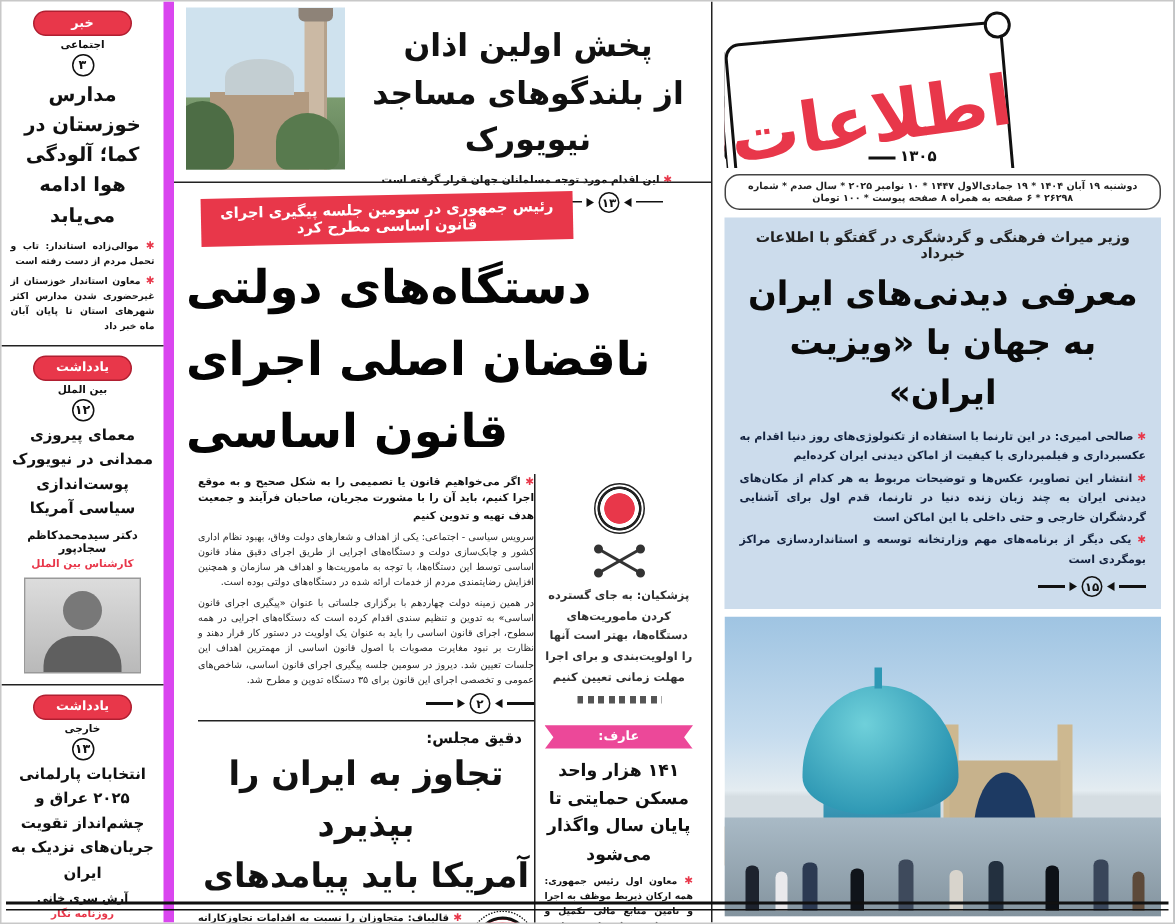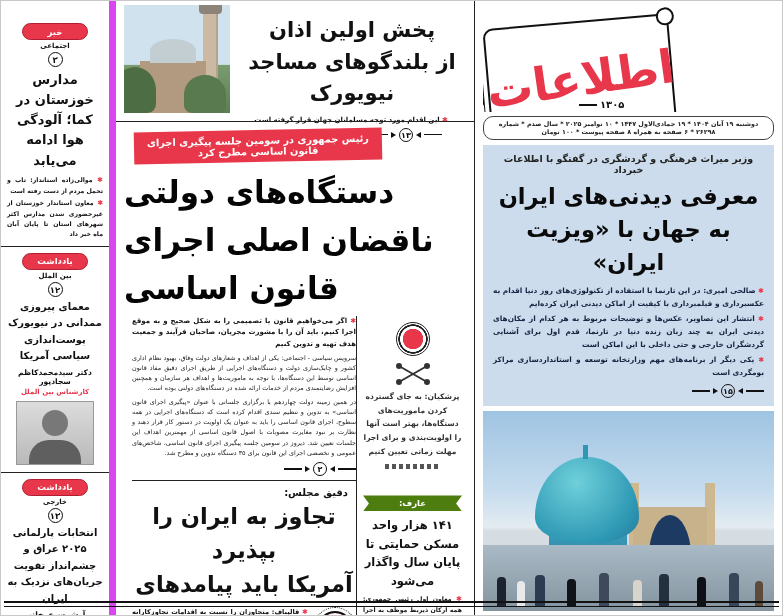--- a/index.html
+++ b/index.html
@@ -90,28 +90,28 @@
 
   
   .rail { width:110px; border-left:1px solid #222; padding:2px 4px 0 6px; display:flex; flex-direction:column; align-items:center; }
   .seal-icon { width:34px; height:34px; border-radius:50%;
     background:radial-gradient(circle,#e8374a 0 44%,#fff 46% 56%,#222 58% 64%,#fff 66% 74%,#222 76% 82%,#fff 84%);
     border:1px solid #222; margin:4px 0 6px; }
   .quote { font-size:7.6px; font-weight:bold; color:#333; text-align:center; line-height:1.8; margin-top:4px; }
   .ornament { width:56px; height:5px; margin:6px auto;
     background:repeating-linear-gradient(90deg,#555 0 4px,transparent 4px 7px); }
   .aref-box { width:100%; margin-top:8px; }
-  .aref-ribbon { background:#4d7c0f; color:#fff; font-size:8.5px; font-weight:bold; text-align:center;
-    padding:3px 0; clip-path:polygon(0 0,100% 0,94% 50%,100% 100%,0 100%,6% 50%);margin-top:12px; }
+  .aref-ribbon { background:#ec4899; color:#fff; font-size:8.5px; font-weight:bold; text-align:center;
+    padding:3px 0; clip-path:polygon(0 0,100% 0,94% 50%,100% 100%,0 100%,6% 50%); }
   .aref-h { font-size:11.5px; font-weight:bold; text-align:center; line-height:1.6; margin:5px 0 4px; }
   .aref-bullets { font-size:6.2px; font-weight:bold; line-height:1.6; text-align:justify; }
   .aref-bullets div { margin-bottom:2px; }
 
   
-  .col-side { width:108px; padding:21px 6px 0; display:flex; flex-direction:column; }
+  .col-side { width:108px; padding:5px 6px 0; display:flex; flex-direction:column; }
   .pill { background:#e8374a; color:#fff; font-weight:bold; font-size:8.5px; text-align:center;
     border-radius:9px; padding:2.5px 0; width:66px; margin:1px auto 2px; border:1px solid #b01f31; }
   .cat { font-size:7px; font-weight:bold; text-align:center; margin-top:2px; }
   .circ-num { width:15px; height:15px; border:1.2px solid #111; border-radius:50%; font-size:8.5px;
     font-weight:bold; text-align:center; line-height:14px; margin:2px auto; }
   .sb-h { font-size:13px; font-weight:bold; text-align:center; line-height:1.55; margin:3px 0 4px; }
   .sb-bullets { font-size:6.2px; font-weight:bold; line-height:1.6; text-align:justify; }
   .sb-bullets div { margin-bottom:2px; }
   .sb-hr { border:0; border-top:1px solid #222; margin:5px -6px; }
   .note-h { font-size:10px; font-weight:bold; text-align:center; line-height:1.65; }

